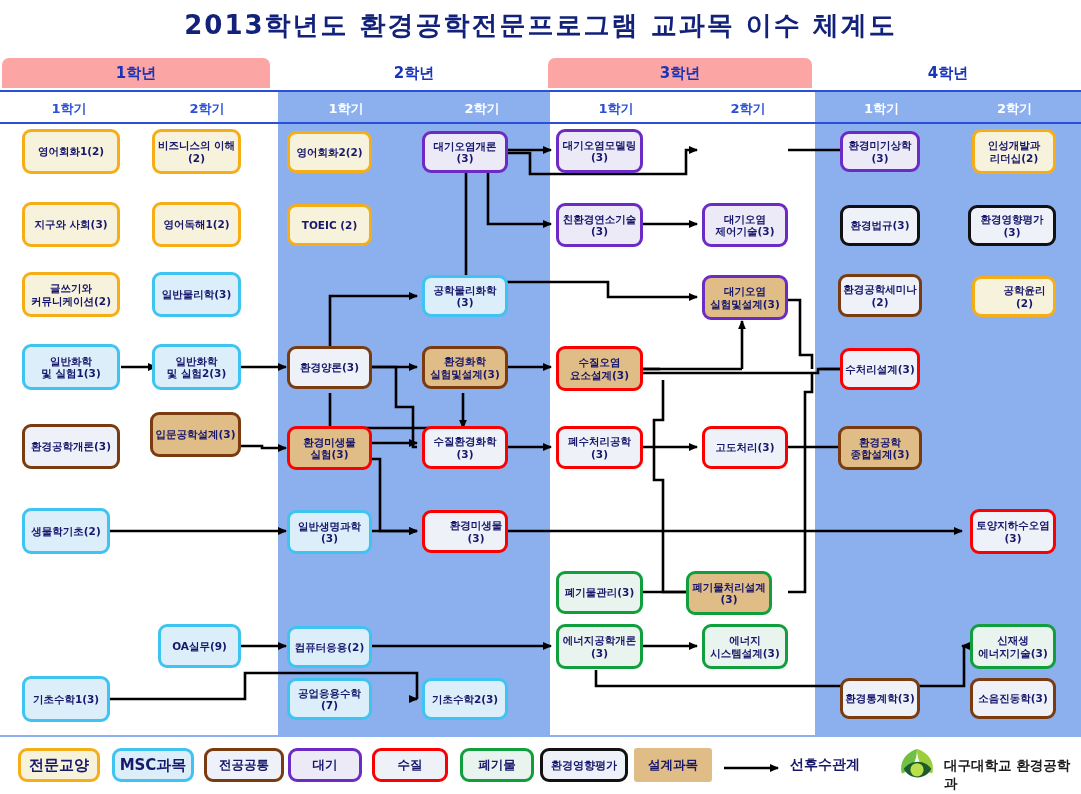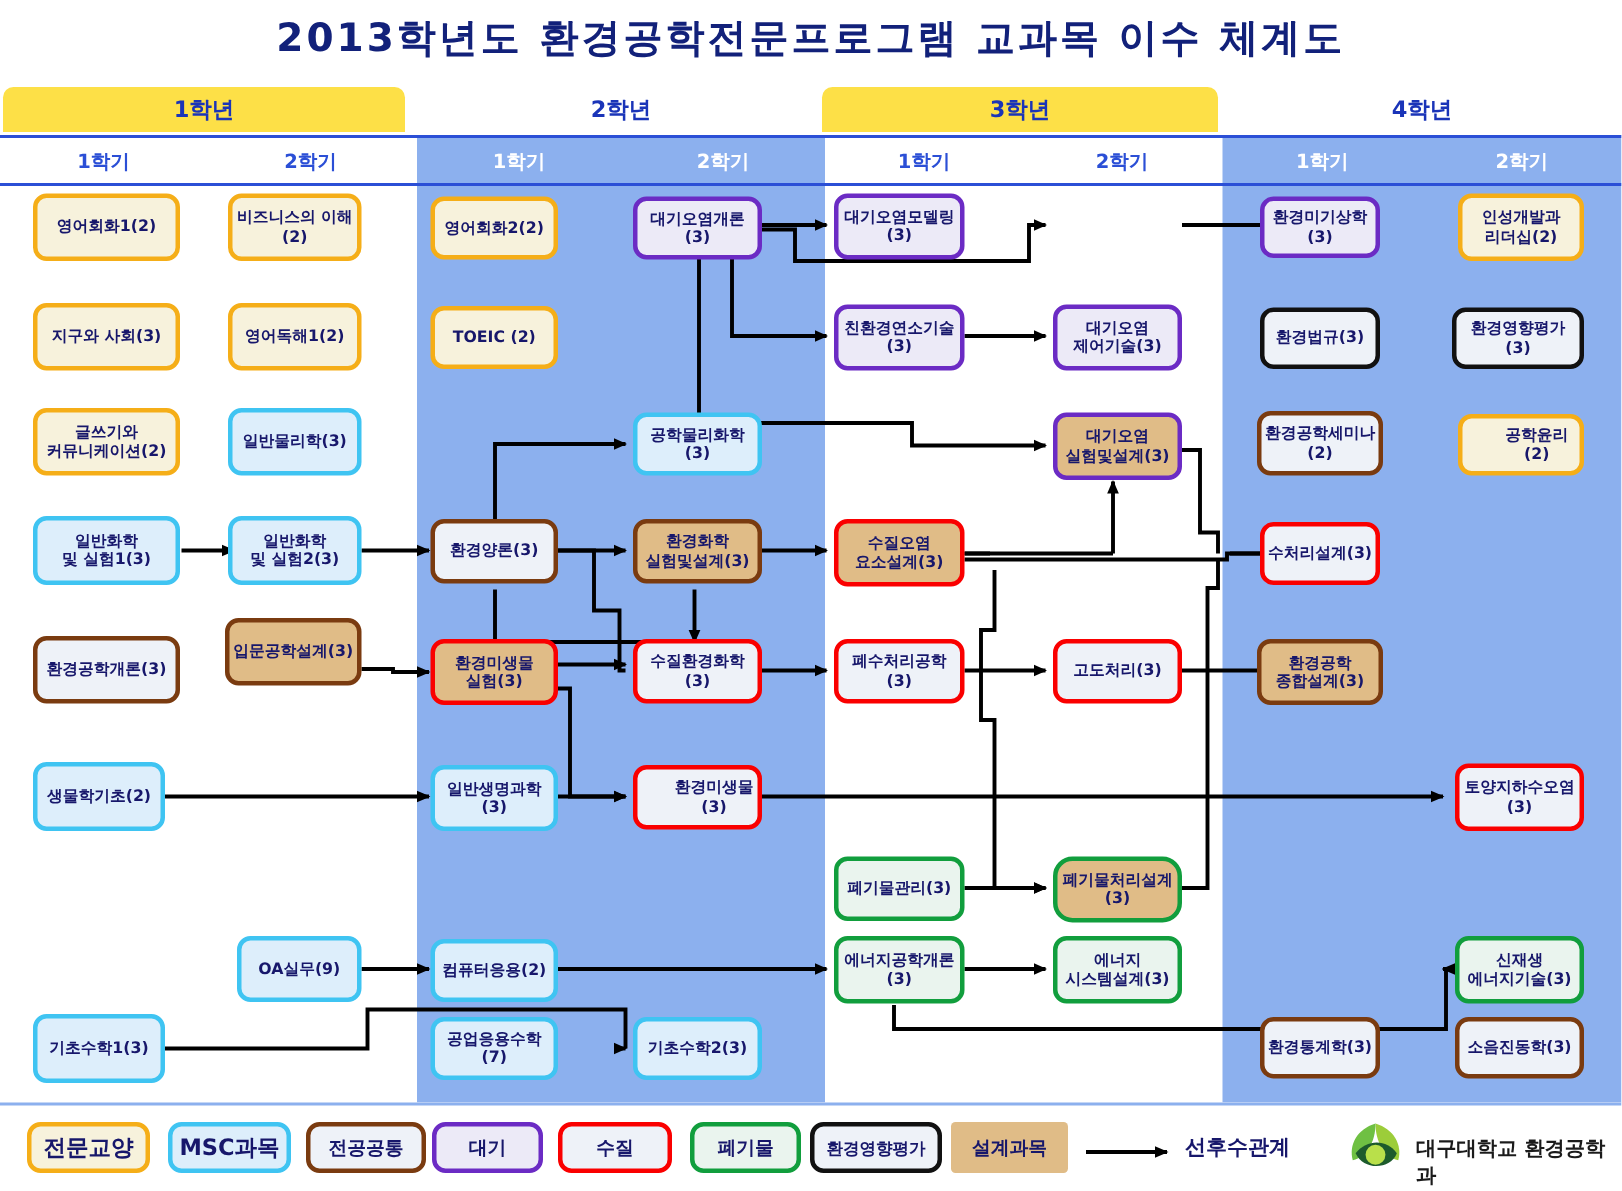--- a/index.html
+++ b/index.html
@@ -10,21 +10,21 @@
     font-size:26px;font-weight:bold;color:#12217a;letter-spacing:2px;
     font-family:"DejaVu Sans","Liberation Sans",sans-serif;}
 
   
   .band{position:absolute;top:90px;height:645px;background:#8cb0ee;}
   .band.b1{left:278px;width:272px;}
   .band.b2{left:815px;width:266px;}
 
   .yearhdr{position:absolute;top:58px;height:30px;text-align:center;
     font-size:15px;font-weight:bold;color:#1a34b8;line-height:30px;}
-  .yearhdr.fill{background:#fde047;border-radius:7px 7px 0 0;}
+  .yearhdr.fill{background:#fca5a5;border-radius:7px 7px 0 0;}
   .semhdr{position:absolute;top:98px;height:22px;text-align:center;
     font-size:13px;font-weight:bold;color:#2b4fd6;line-height:22px;}
   .semhdr.light{color:#ffffff;}
 
   .hline{position:absolute;background:#2b4fd6;height:2px;}
 
   
   .box{position:absolute;border-radius:9px;box-sizing:border-box;
     display:flex;align-items:center;justify-content:center;text-align:center;
     font-size:10.5px;font-weight:bold;color:#17176b;line-height:1.15;
@@ -272,21 +272,21 @@
 
   <div class="box c-air" style="left:702px;top:203px;width:86px;height:44px;">
       <span>대기오염<br>제어기술(3)</span>
     </div>
   <div class="box c-air design" style="left:702px;top:275px;width:86px;height:45px;">
       <span>대기오염<br>실험및설계(3)</span>
     </div>
   <div class="box c-water" style="left:702px;top:426px;width:86px;height:43px;">
       <span>고도처리(3)</span>
     </div>
-  <div class="box c-waste design" style="left:702px;top:571px;width:86px;height:44px;border-radius:13px;">
+  <div class="box c-waste design" style="left:686px;top:571px;width:86px;height:44px;">
       <span>폐기물처리설계<br>(3)</span>
     </div>
   <div class="box c-waste" style="left:702px;top:624px;width:86px;height:45px;">
       <span>에너지<br>시스템설계(3)</span>
     </div>
 
   <div class="box c-air" style="left:840px;top:131px;width:80px;height:41px;">
       <span>환경미기상학(3)</span>
     </div>
   <div class="box c-eia" style="left:840px;top:205px;width:80px;height:41px;">

